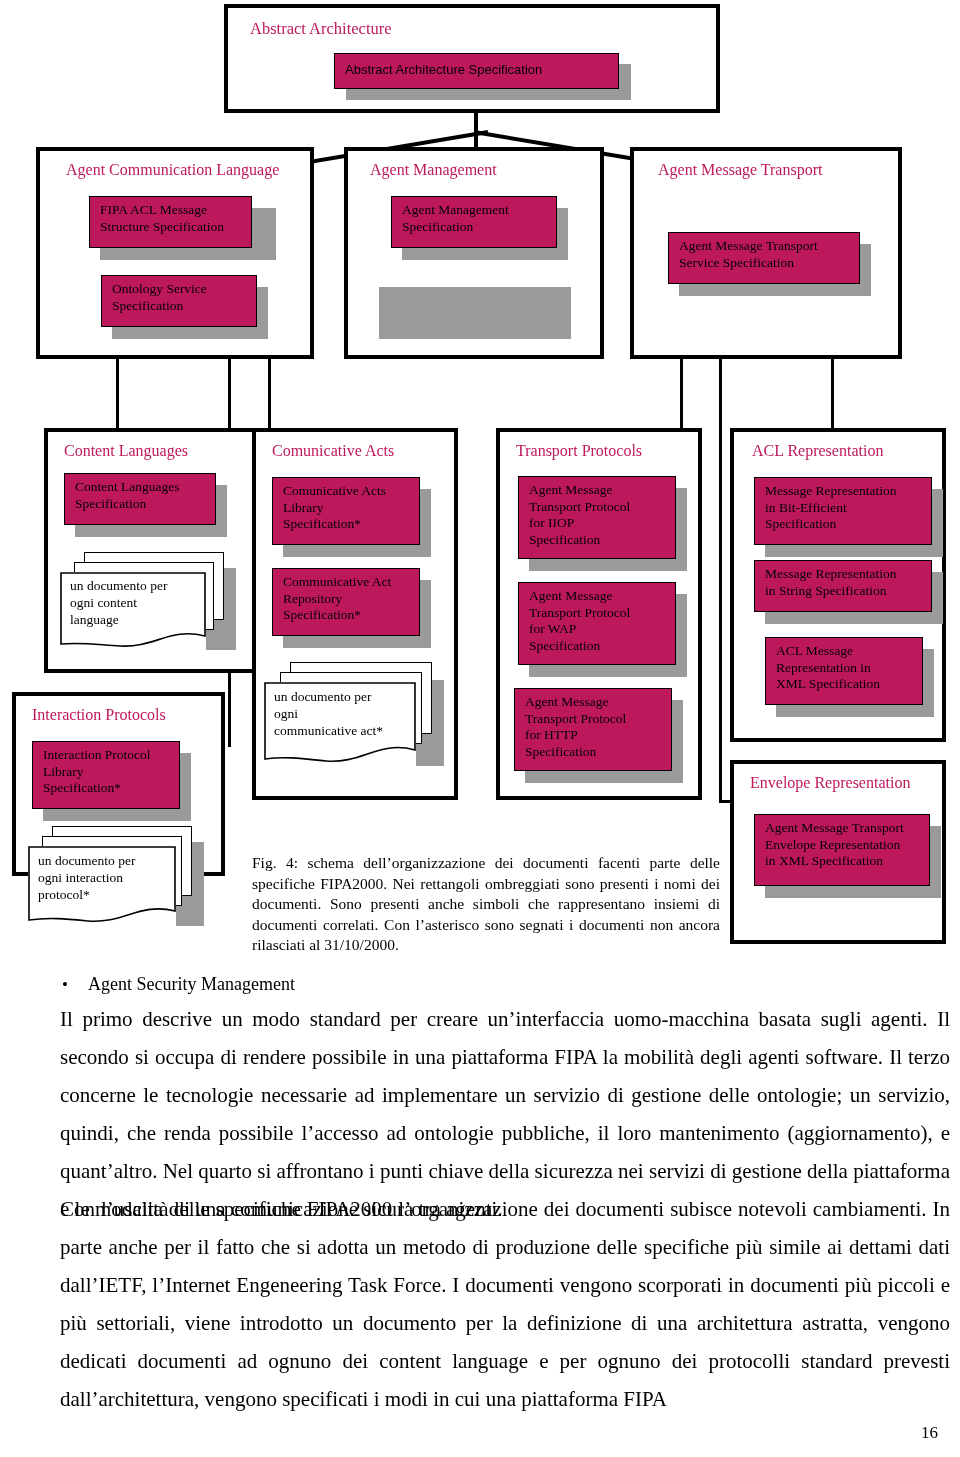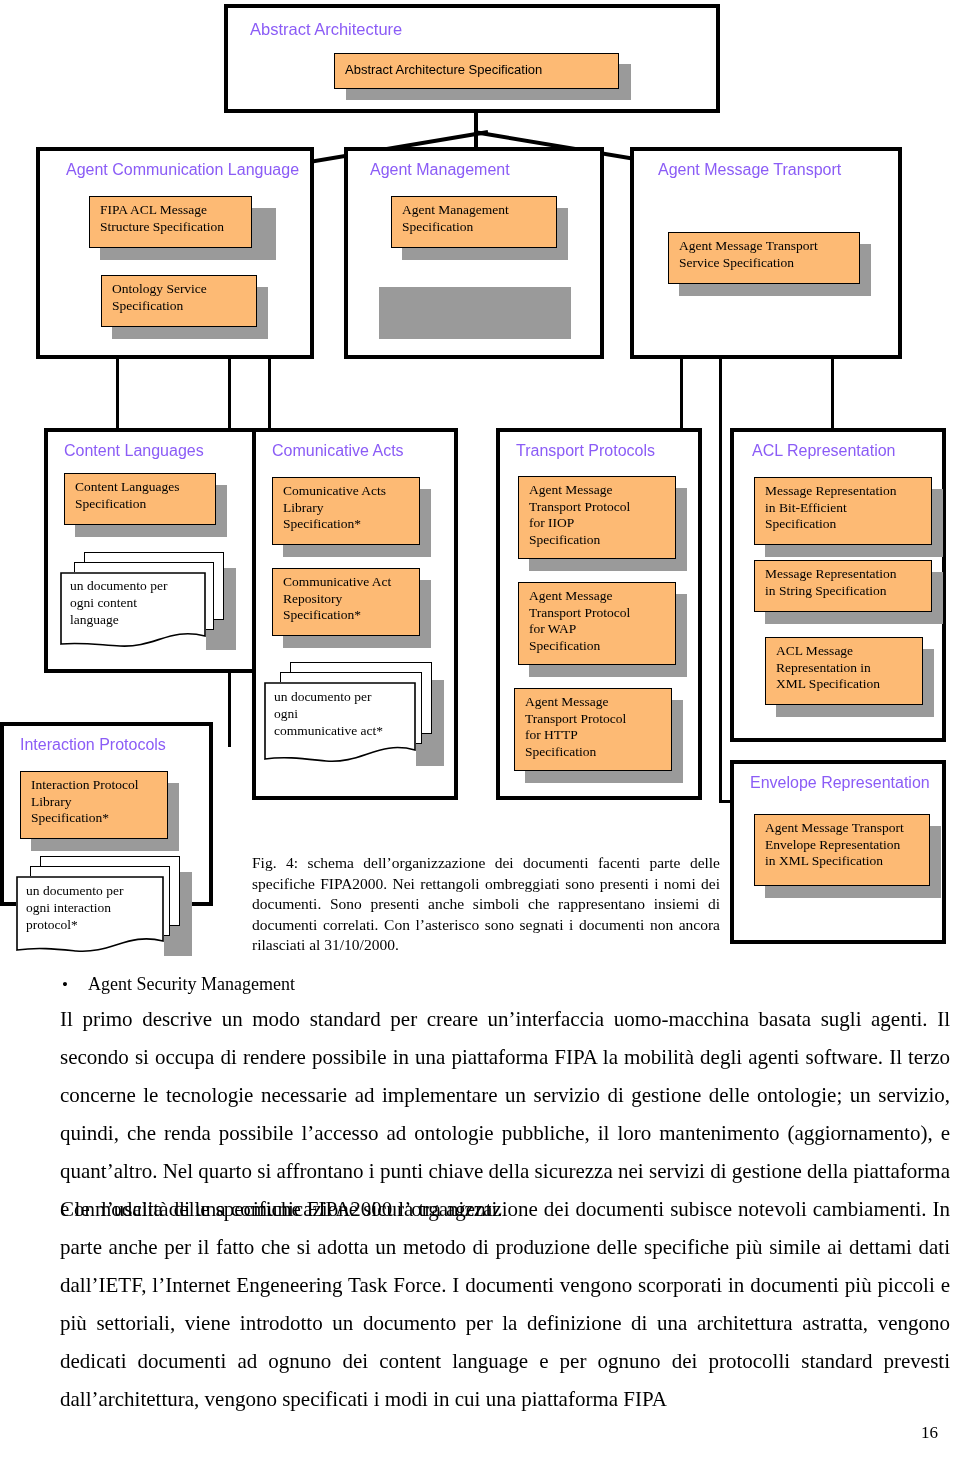--- a/index.html
+++ b/index.html
@@ -16,31 +16,31 @@
   
   .grp{
     position:absolute;
     border:4px solid #000;
     background:#fff;
     box-sizing:border-box;
     z-index:5;
   }
   .grp-title{
     position:absolute;
-    font-family:Liberation Sans, sans-serif;
+    font-family:Liberation Serif, serif;
     font-size:16px;
     line-height:18px;
     white-space:nowrap;
-    color:#8b5cf6;
+    color:#be185d;
   }
   .doc{
     position:absolute;
     left:0;top:0;
     border:1.5px solid #000;
-    background:#fdba74;
+    background:#be185d;
     box-sizing:border-box;
     padding:5px 6px 4px 10px;
     font-size:13.5px;
     line-height:16.5px;
     z-index:3;
   }
   .docshadow{
     position:absolute;
     background:#9a9a9a;
     z-index:1;
@@ -229,21 +229,21 @@
     <div class="docshadow" style="left:31px;top:140px;width:178px;height:52px;"></div>
     <div class="doc" style="left:20px;top:128px;width:178px;height:52px;white-space:pre-line;">Message Representation
 in String Specification</div>
 
     <div class="docshadow" style="left:42px;top:217px;width:158px;height:68px;"></div>
     <div class="doc" style="left:31px;top:205px;width:158px;height:68px;white-space:pre-line;">ACL Message
 Representation in
 XML Specification</div>
   </div>
 
-  <div class="grp" style="left:0;top:692px;width:213px;height:184px;margin-top:30px;">
+  <div class="grp" style="left:12px;top:692px;width:213px;height:184px;">
     <div class="grp-title" style="left:16px;top:10px;">Interaction Protocols</div>
     <div class="docshadow" style="left:27px;top:57px;width:148px;height:68px;"></div>
     <div class="doc" style="left:16px;top:45px;width:148px;height:68px;white-space:pre-line;">Interaction Protocol
 Library
 Specification*</div>
 
     <div class="stack" style="left:8px;top:128px;width:186px;height:112px;">
       <div class="stackshadow" style="left:22px;top:18px;width:158px;height:84px;"></div>
       <div class="sheet" style="left:28px;top:2px;width:140px;height:70px;"></div>
       <div class="sheet" style="left:18px;top:12px;width:140px;height:70px;"></div>

